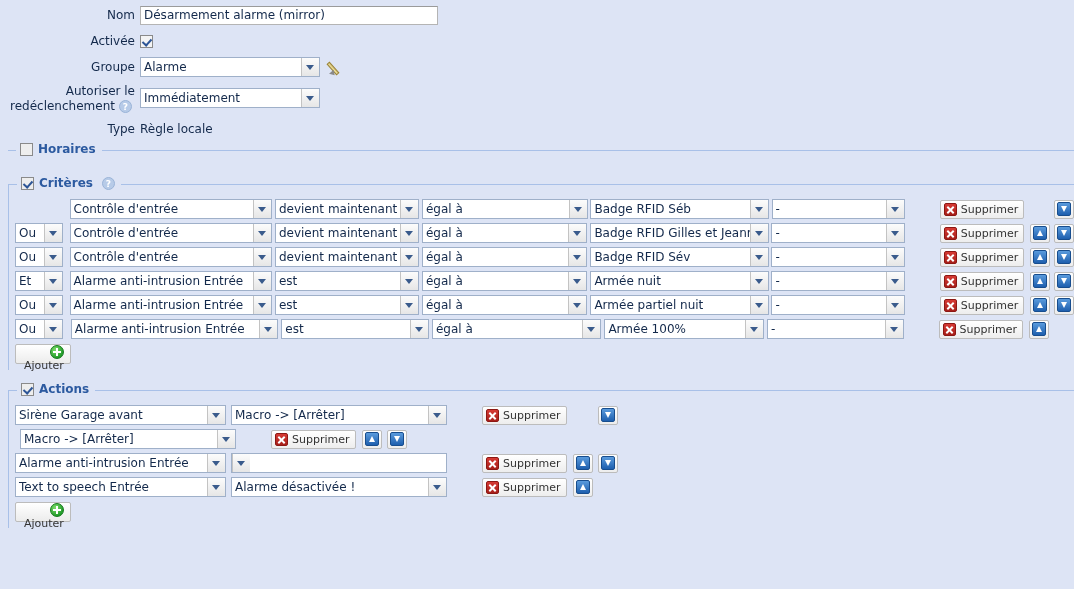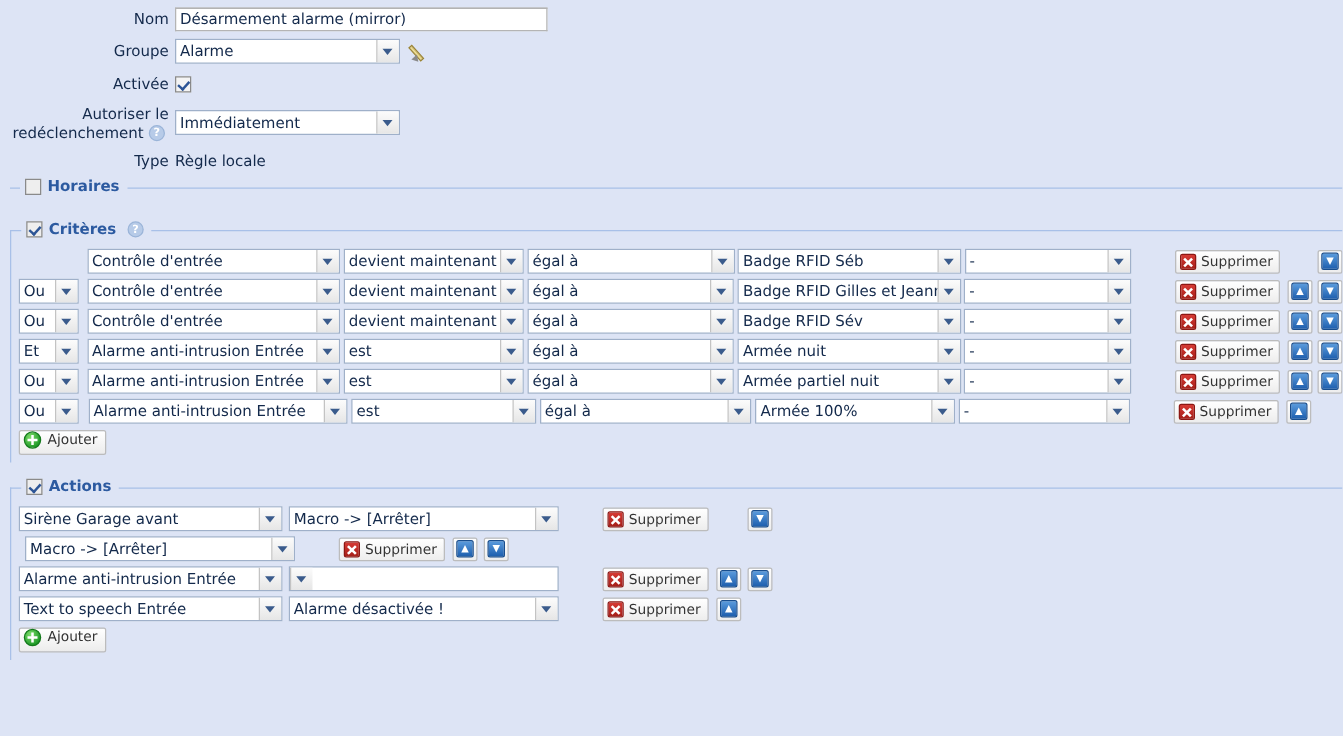--- a/index.html
+++ b/index.html
@@ -301,62 +301,63 @@
     height: 0;
     border-left: 3px solid transparent;
     border-right: 3px solid transparent;
   }
   .arrow-btn.down .sq::after { top: 3px; border-top: 6px solid #ffffff; }
   .arrow-btn.up   .sq::after { top: 3px; border-bottom: 6px solid #ffffff; }
   .arrow-spacer { width: 20px; height: 19px; }
 
   .add-btn {
     display: inline-flex;
-    align-items: flex-start;
+    align-items: flex-end;
     height: 20px;
     border: 1px solid #bcbcbc;
     background: linear-gradient(#ffffff, #ececec);
     border-radius: 2px;
     padding: 0 6px 12px 3px;
     font-size: 11px;
     color: #333333;
     box-sizing: border-box;
+    flex-direction: column;
   }
   .add-btn .lbl { margin-left: 5px; }
 </style>
 </head>
 <body>
 
 <div class="form-area">
 
   <div class="form-row">
     <div class="form-label">Nom</div>
     <div class="form-value">
       <input class="txt" value="Désarmement alarme (mirror)" style="">
+    </div>
+  </div>
+
+  <div class="form-row">
+    <div class="form-label">Activée</div>
+    <div class="form-value">
+      <span class="chk on"></span>
     </div>
   </div>
 
   <div class="form-row">
     <div class="form-label">Groupe</div>
     <div class="form-value">
       <span class="sel" style="width:180px">
         <span class="sel-text">Alarme</span>
         <span class="sel-btn"></span>
       </span>
       <span class="pencil">
         <span class="body"></span>
           <span class="tip"></span>
       </span>
-    </div>
-  </div>
-
-  <div class="form-row">
-    <div class="form-label">Activée</div>
-    <div class="form-value">
-      <span class="chk on"></span>
     </div>
   </div>
 
   <div class="form-row">
     <div class="form-label wrap">
       <div>Autoriser le</div>
       <div style="text-align:left;padding-left:10px">
         <span>redéclenchement</span><span class="help-icon">?</span>
       </div>
     </div>

